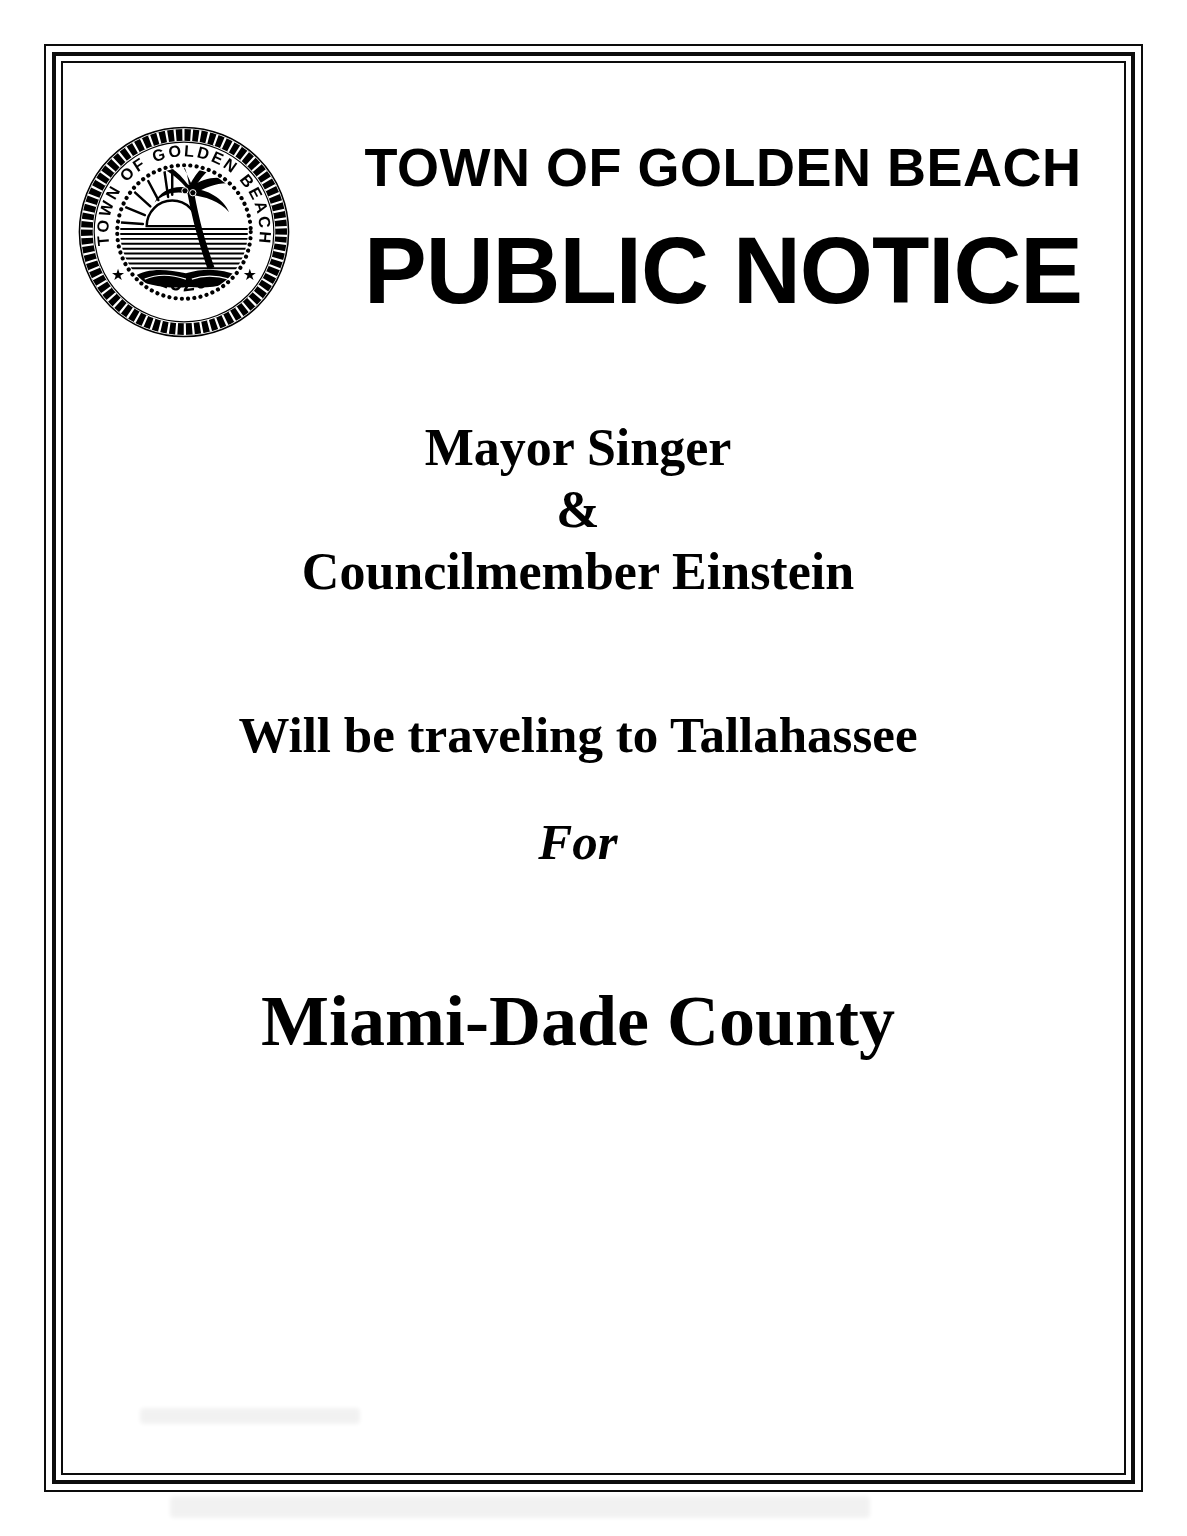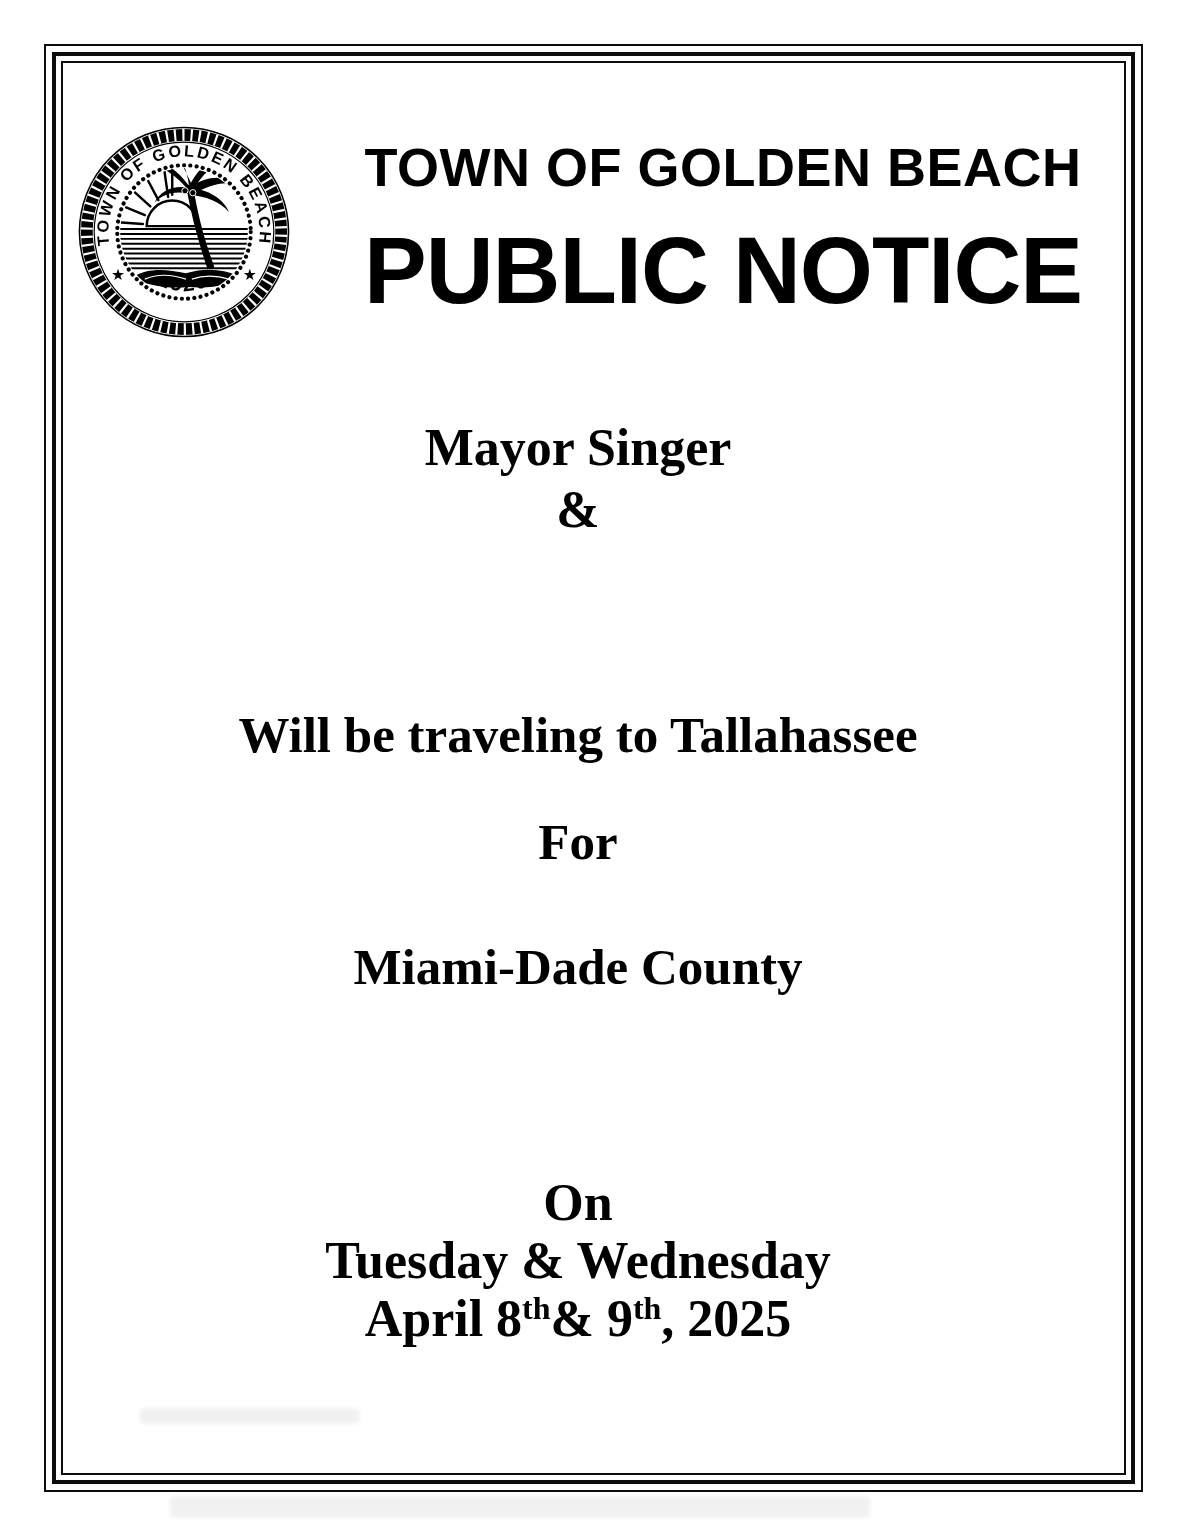--- a/index.html
+++ b/index.html
@@ -30,22 +30,22 @@
 
   .centered{
     left:45px;width:1097px;
     box-sizing:border-box;
     padding-right:31px;
     text-align:center;
     font-weight:bold;
   }
   .officials-block{top:417px;font-size:52px;line-height:62px;}
   .travel-block{top:704px;font-size:51px;line-height:62px;}
-  .for-block{top:811px;font-size:51px;line-height:62px;}
-  .event-block{top:928px;font-size:51px;line-height:79px;}
+  .for-block{top:811px;font-size:51px;line-height:62px;font-style:italic;}
+  .event-block{top:982px;font-size:72px;line-height:79px;}
   .schedule-block{top:1174px;font-size:52px;line-height:58px;}
   .schedule-block sup{
     font-size:32px;
     line-height:0;
     position:relative;
     top:-0.52em;
     vertical-align:baseline;
   }
 
   .seal-wrap{left:76px;top:124px;width:216px;height:216px;}
@@ -135,32 +135,28 @@
   </div>
 
   <div class="abs header-block">
     <div class="town-line">TOWN OF GOLDEN BEACH</div>
     <div class="notice-line">PUBLIC NOTICE</div>
   </div>
 
   <div class="abs centered officials-block">
     <div>Mayor Singer</div>
     <div>&amp;</div>
+    <div>Councilmember Einstein</div>
   </div>
 
   <div class="abs centered travel-block">Will be traveling to Tallahassee</div>
 
   <div class="abs centered for-block">For</div>
 
   <div class="abs centered event-block">
     <div>Miami-Dade County</div>
   </div>
 
-  <div class="abs centered schedule-block">
-    <div>On</div>
-    <div>Tuesday &amp; Wednesday</div>
-    <div><span>April 8</span><sup>th</sup><span>&amp; 9</span><sup>th</sup><span>, 2025</span></div>
-  </div>
 
   <div class="artifact" style="left:140px;top:1408px;width:220px;height:16px;"></div>
   <div class="artifact" style="left:170px;top:1496px;width:700px;height:22px;"></div>
 
 </div>
 
 </body></html>

